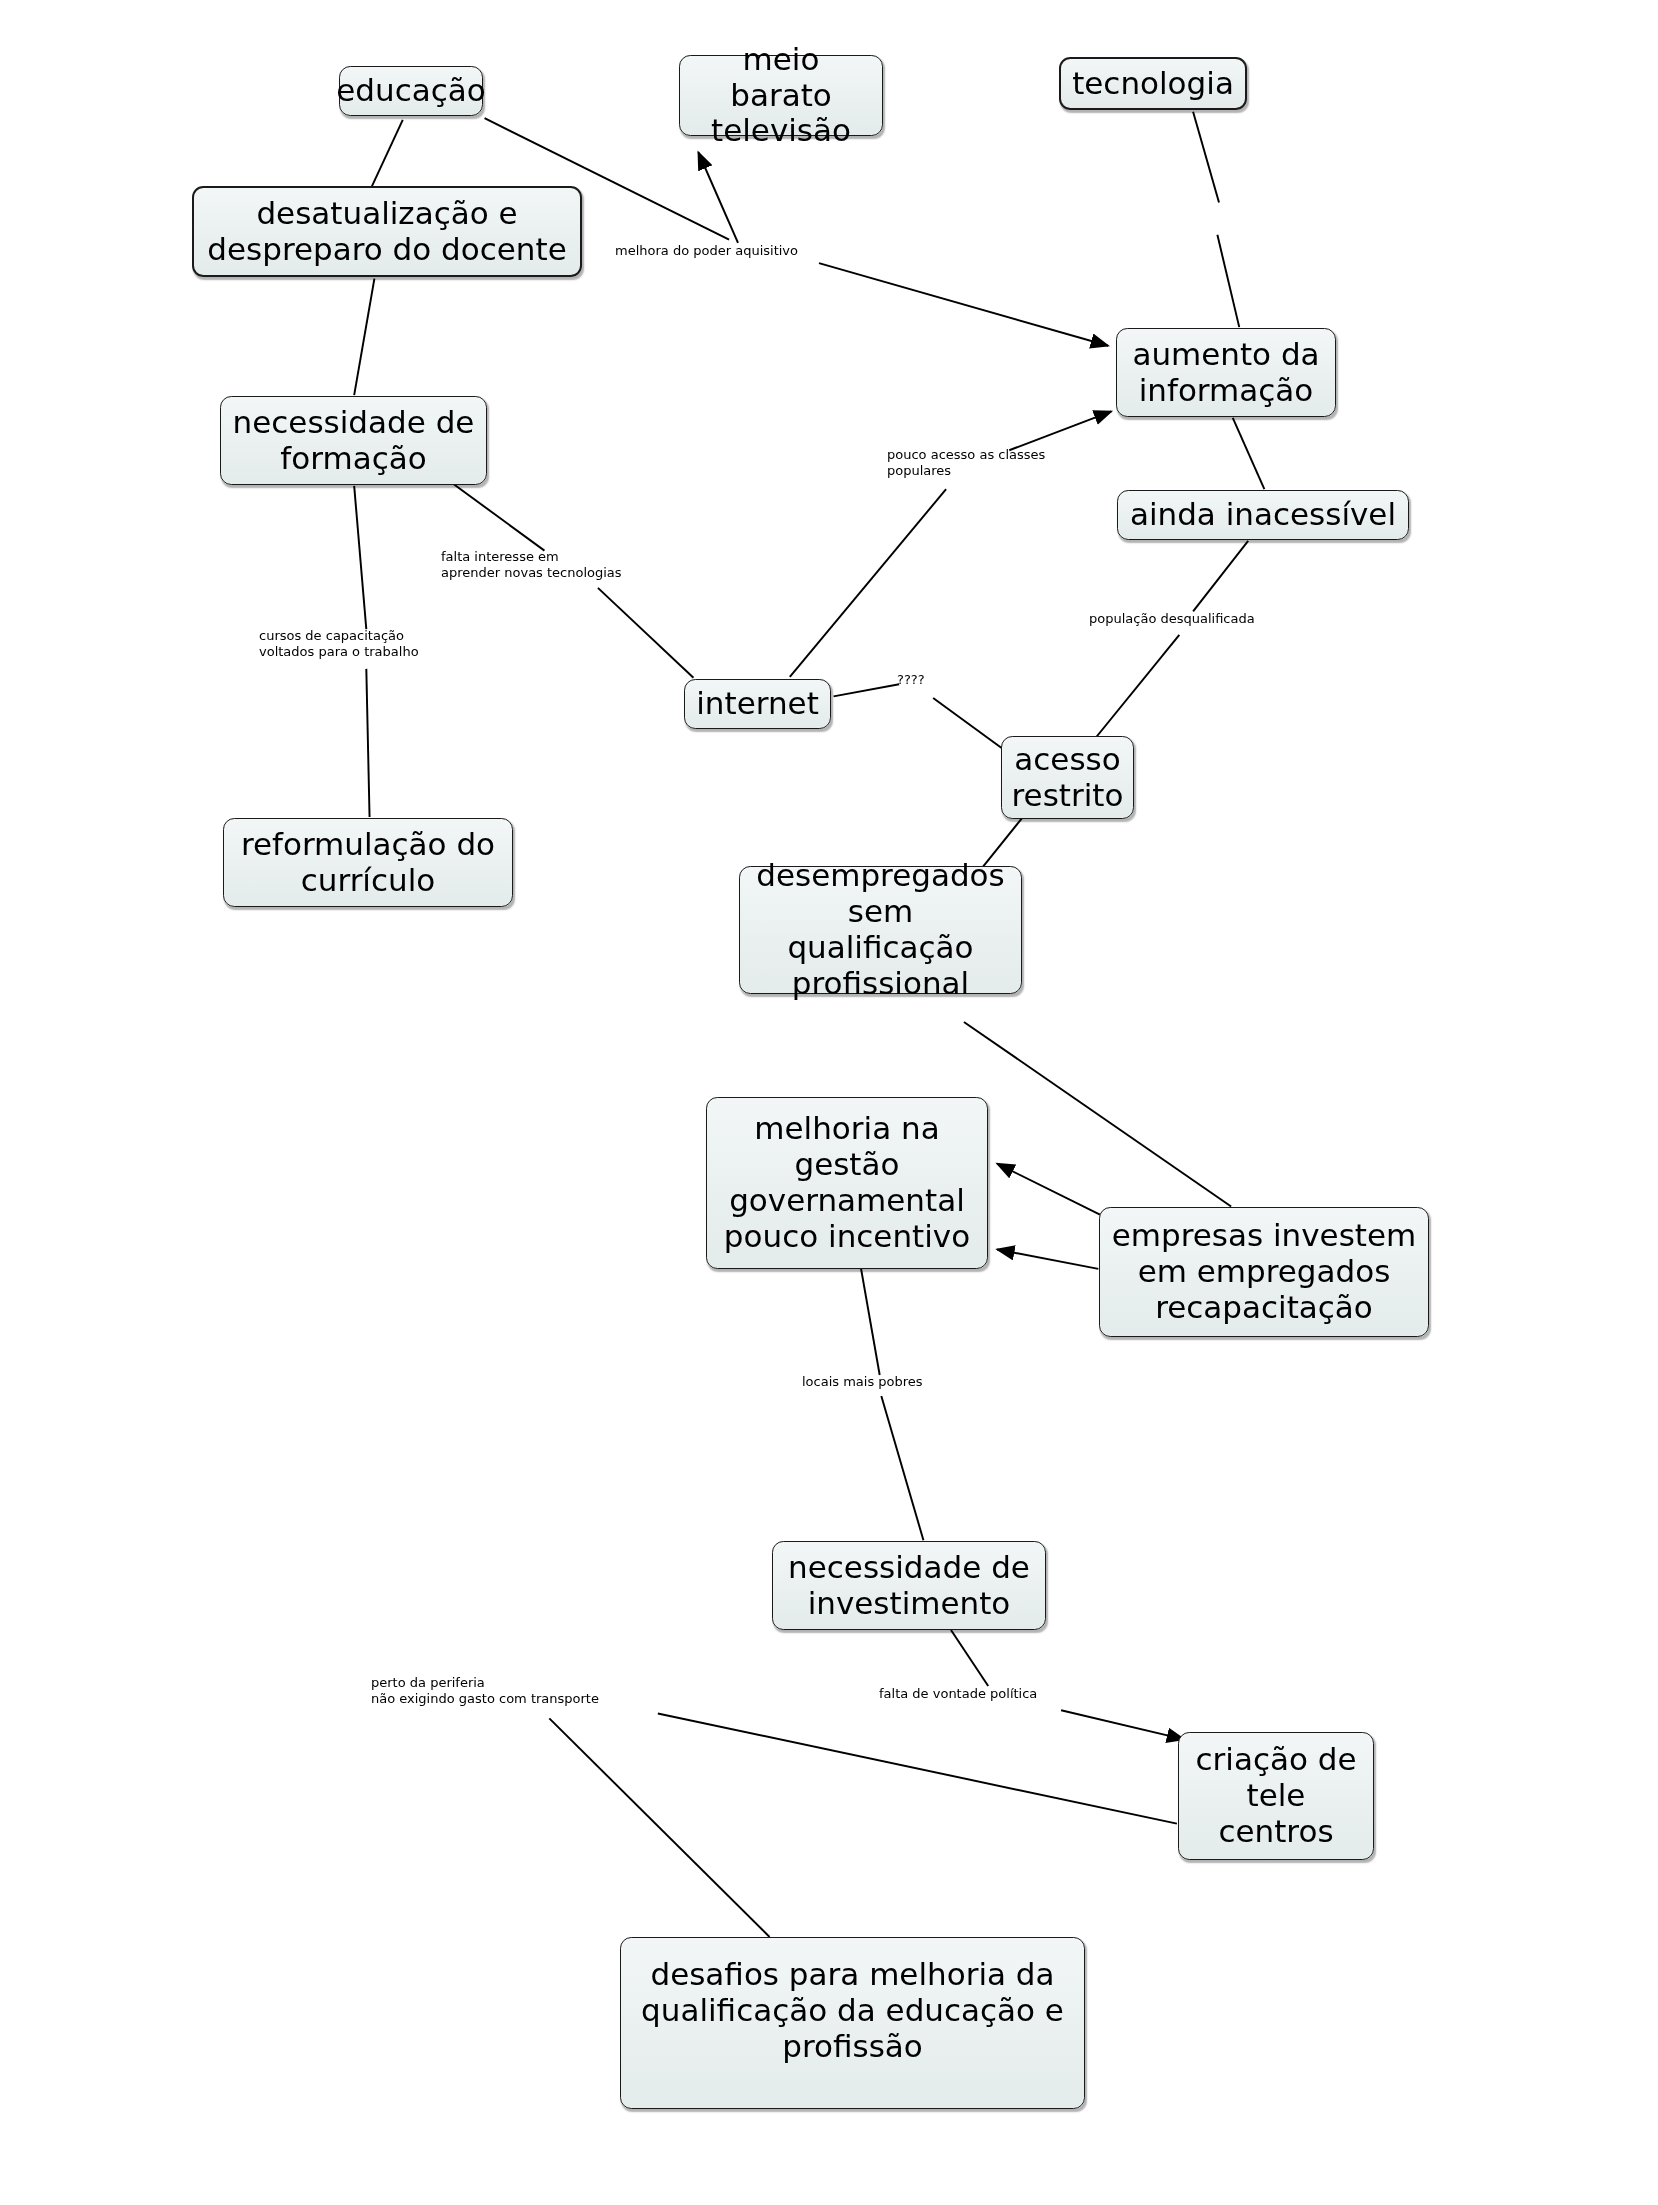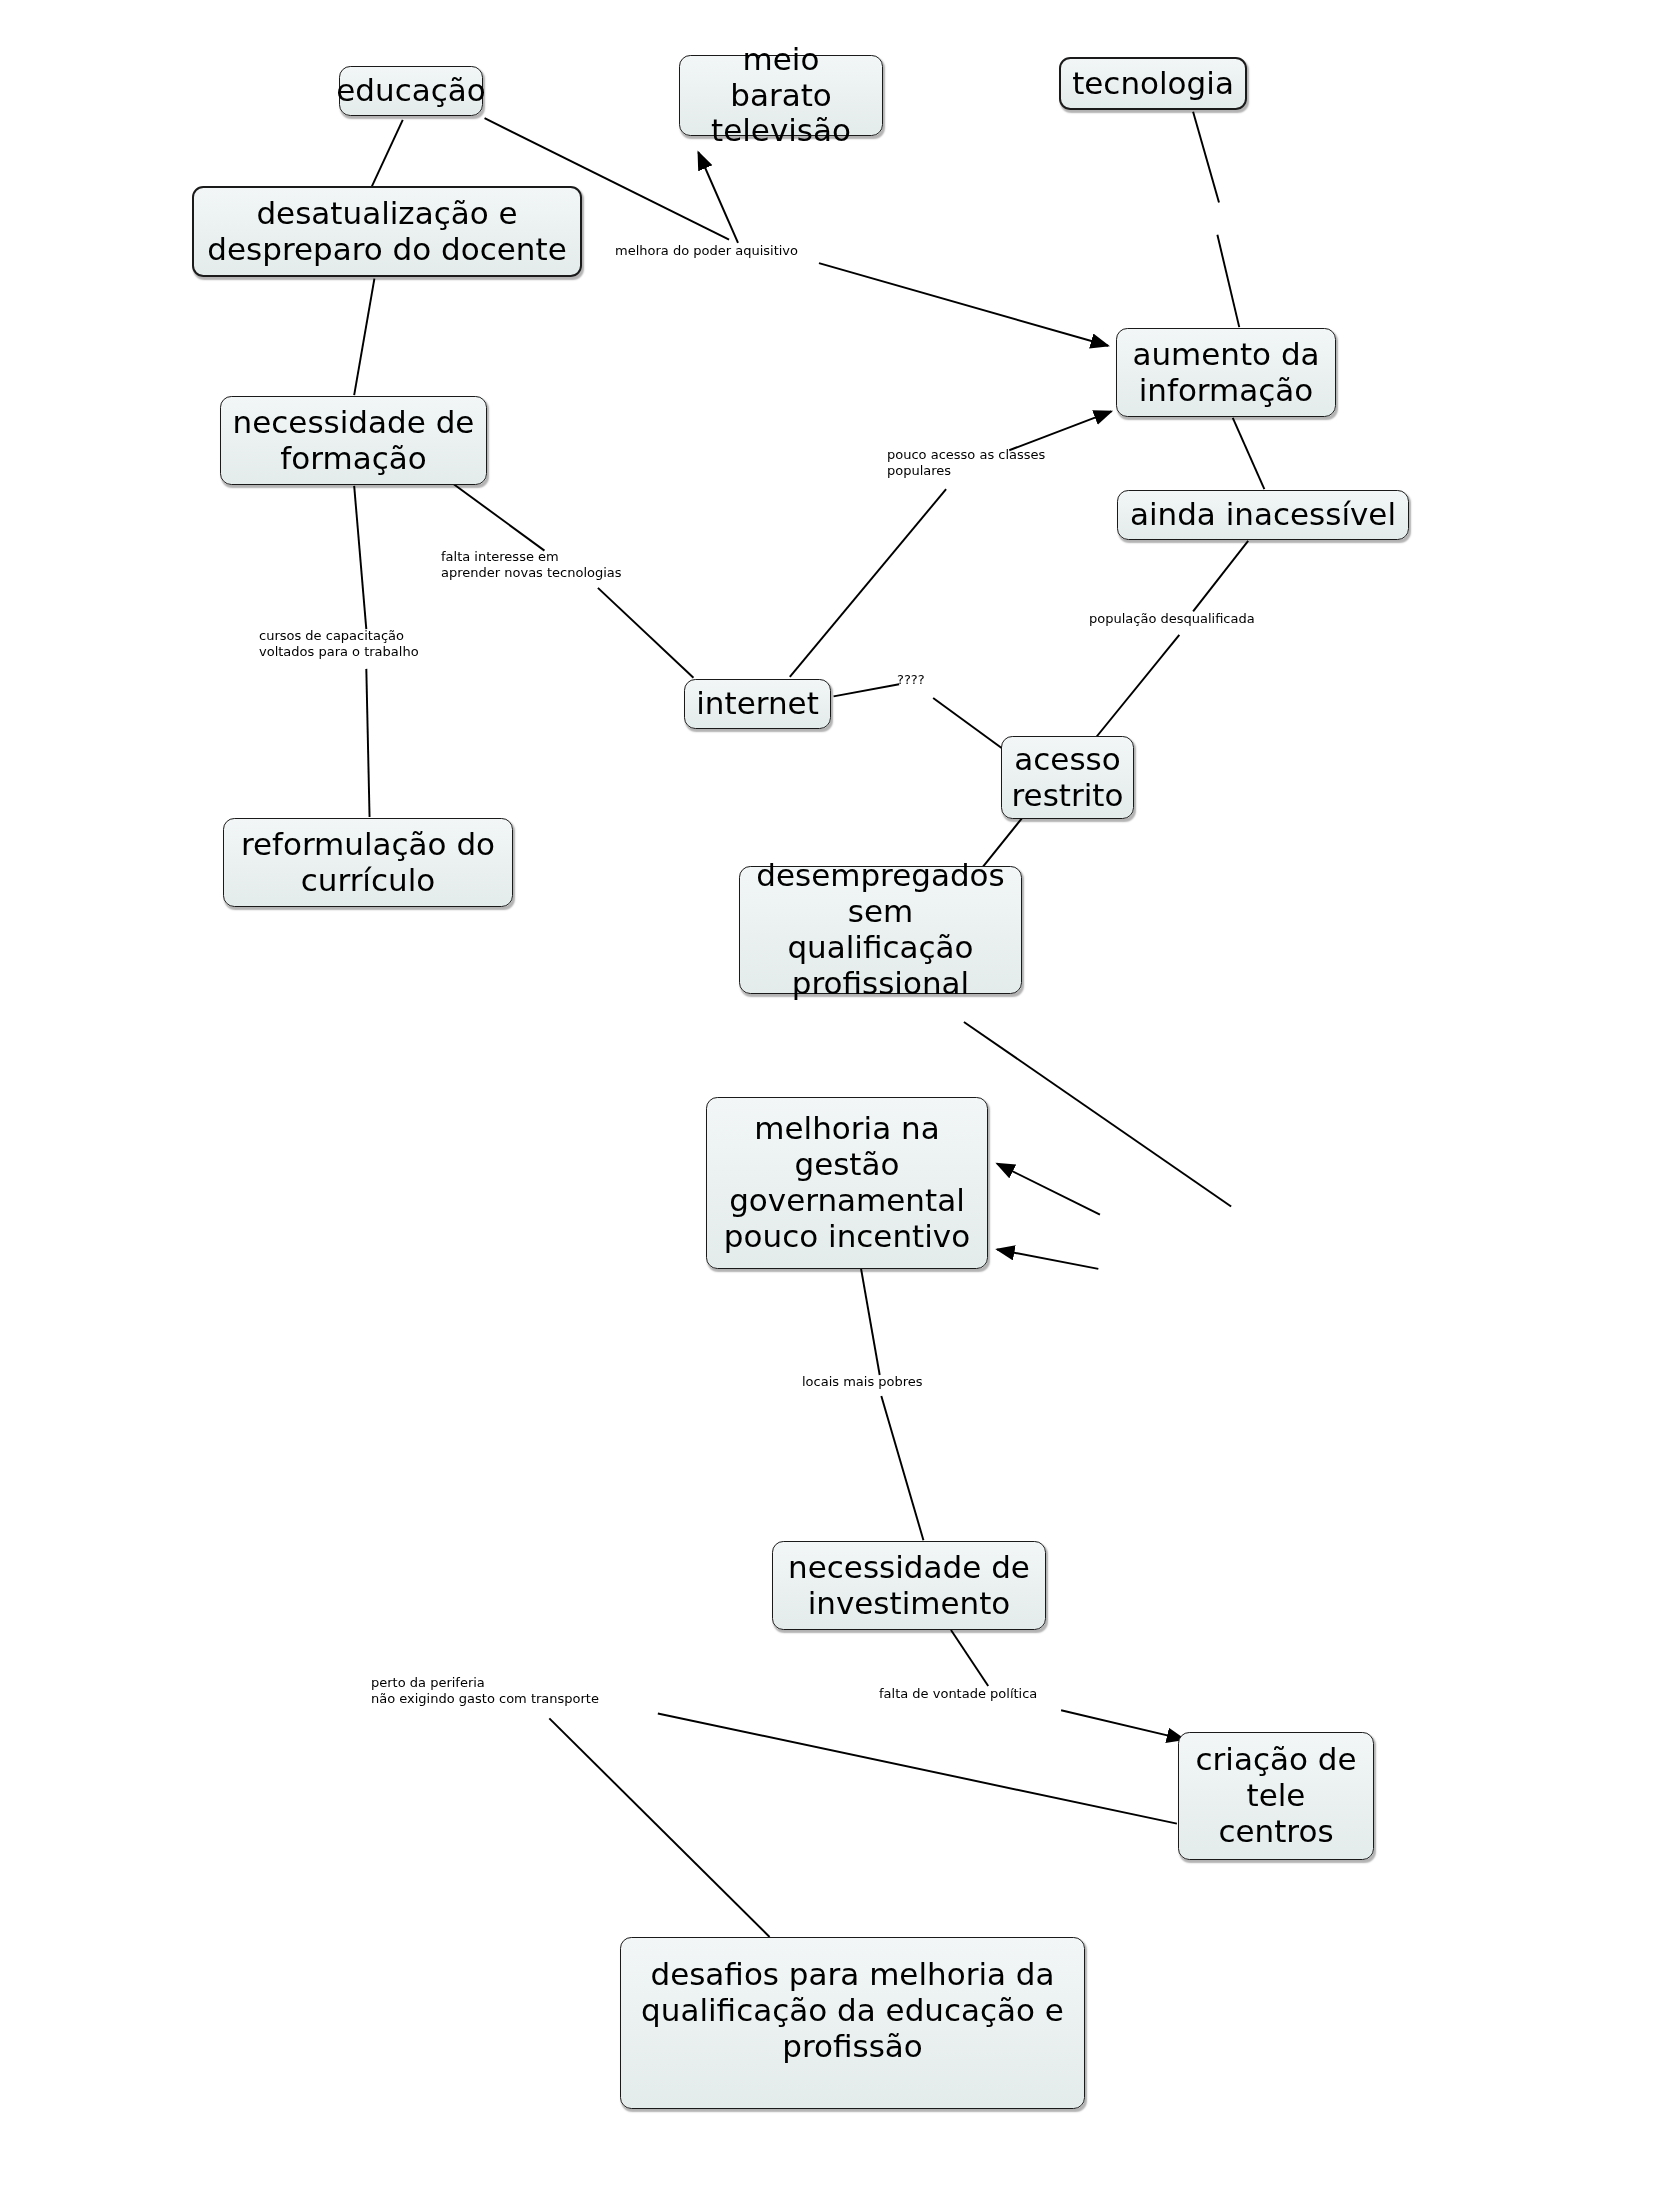--- a/index.html
+++ b/index.html
@@ -155,20 +155,23 @@
 
   <div class="node" style="left:739px; top:866px; width:283px; height:128px;">desempregados
 sem qualificação
 profissional</div>
 
   <div class="node" style="left:706px; top:1097px; width:282px; height:172px;">melhoria na
 gestão
 governamental
 pouco incentivo</div>
 
+  <div class="node" style="left:1099px; top:1207px; width:330px; height:130px;">empresas investem
+em empregados
+recapacitação</div>
 
   <div class="node" style="left:223px; top:818px; width:290px; height:89px;text-align:center;">reformulação do
 currículo</div>
 
   <div class="node" style="left:772px; top:1541px; width:274px; height:89px;">necessidade de
 investimento</div>
 
   <div class="node" style="left:1178px; top:1732px; width:196px; height:128px;">criação de
 tele
 centros</div>

